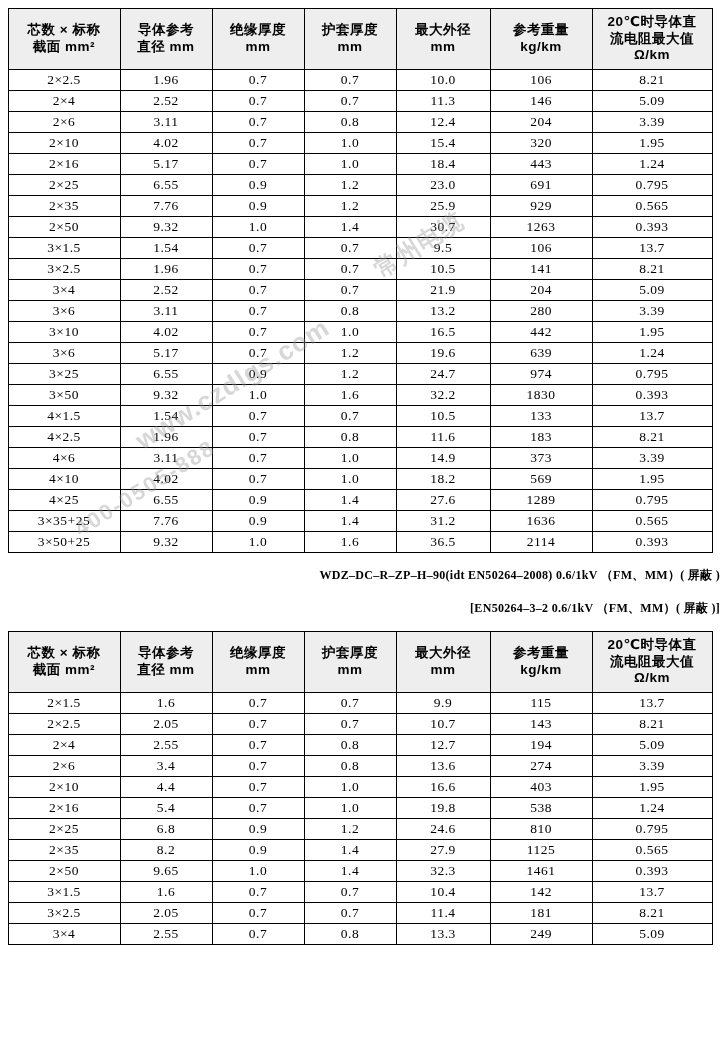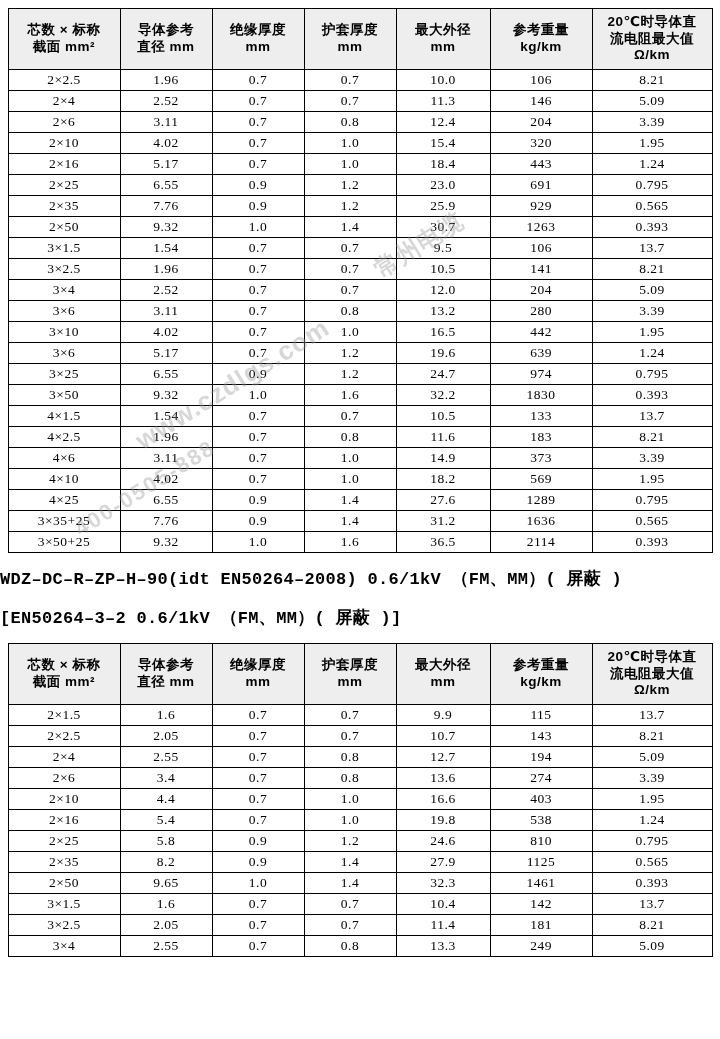--- a/index.html
+++ b/index.html
@@ -48,24 +48,24 @@
   }
   table.spec tbody td {
     font-family: "Liberation Serif", "DejaVu Serif", serif;
     font-size: 13.5px;
   }
   .hdr-sub {
     display: block;
   }
 
   .title-block {
-    text-align: left;
-    font-family: Liberation Mono, monospace;
+    text-align: right;
+    font-family: Liberation Serif, serif;
     font-weight: bold;
-    font-size: 17px;
+    font-size: 12px;
     letter-spacing: 0.3px;
   }
   .title-line1 {
     margin-top: 14px;
     margin-bottom: 0;
   }
   .title-line2 {
     margin-top: 16px;
     margin-bottom: 14px;
   }
@@ -252,21 +252,21 @@
             <td>0.7</td>
             <td>10.5</td>
             <td>141</td>
             <td>8.21</td>
           </tr>
         <tr>
             <td>3×4</td>
             <td>2.52</td>
             <td>0.7</td>
             <td>0.7</td>
-            <td>12.0</td>
+            <td>21.9</td>
             <td>204</td>
             <td>5.09</td>
           </tr>
         <tr>
             <td>3×6</td>
             <td>3.11</td>
             <td>0.7</td>
             <td>0.8</td>
             <td>13.2</td>
             <td>280</td>
@@ -474,21 +474,21 @@
             <td>2×16</td>
             <td>5.4</td>
             <td>0.7</td>
             <td>1.0</td>
             <td>19.8</td>
             <td>538</td>
             <td>1.24</td>
           </tr>
         <tr>
             <td>2×25</td>
-            <td>5.8</td>
+            <td>6.8</td>
             <td>0.9</td>
             <td>1.2</td>
             <td>24.6</td>
             <td>810</td>
             <td>0.795</td>
           </tr>
         <tr>
             <td>2×35</td>
             <td>8.2</td>
             <td>0.9</td>

